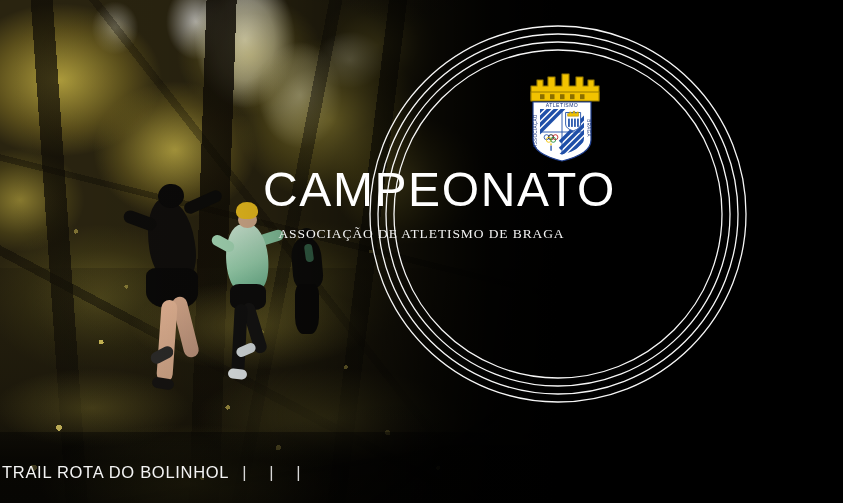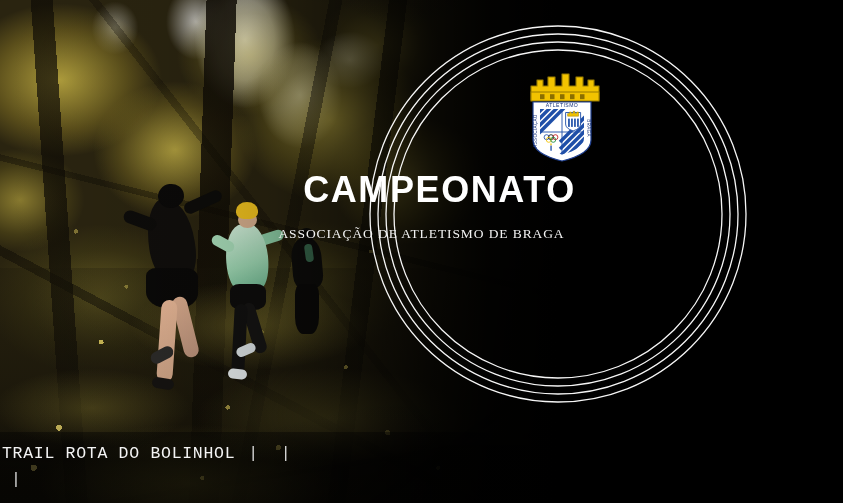--- a/index.html
+++ b/index.html
@@ -149,22 +149,22 @@
   
   .crest{position:absolute;left:517px;top:62px;width:90px;height:100px;}
 
   
   .title-block{
     position:absolute;left:0;top:168px;width:843px;
     text-align:center;
   }
   .title-line{
     color:#ffffff;
-    font-weight:700;
-    font-size:36px;
+    font-weight:400;
+    font-size:48px;
     letter-spacing:1.6px;
     line-height:44px;
     margin:0;
     white-space:nowrap;
     padding-left:36px;
   }
   .subtitle{
     color:#f2f2f2;
     font-size:13.5px;
     font-weight:400;
@@ -179,22 +179,22 @@
     font-weight:300;
     letter-spacing:1.2px;
     margin:22px 0 0 0;
     white-space:nowrap;
   }
 
   
   .eventbar{
     position:absolute;left:0;bottom:0;width:843px;height:71px;
     background:linear-gradient(180deg, rgba(0,0,0,.40) 0%, rgba(0,0,0,.62) 40%, rgba(0,0,0,.55) 100%);
-    display:flex;flex-direction:column;align-items:flex-start;justify-content:flex-start;
-    padding-top:9px;box-sizing:border-box;font-family:Liberation Mono, monospace;
+    display:flex;flex-direction:row;align-items:center;justify-content:flex-start;
+    padding-top:9px;box-sizing:border-box;
   }
   .event-row{
     display:flex;align-items:center;justify-content:center;
     color:#f4f4f4;
     font-size:16.5px;
     font-weight:400;
     letter-spacing:.7px;
     line-height:26px;
     white-space:nowrap;
   }

